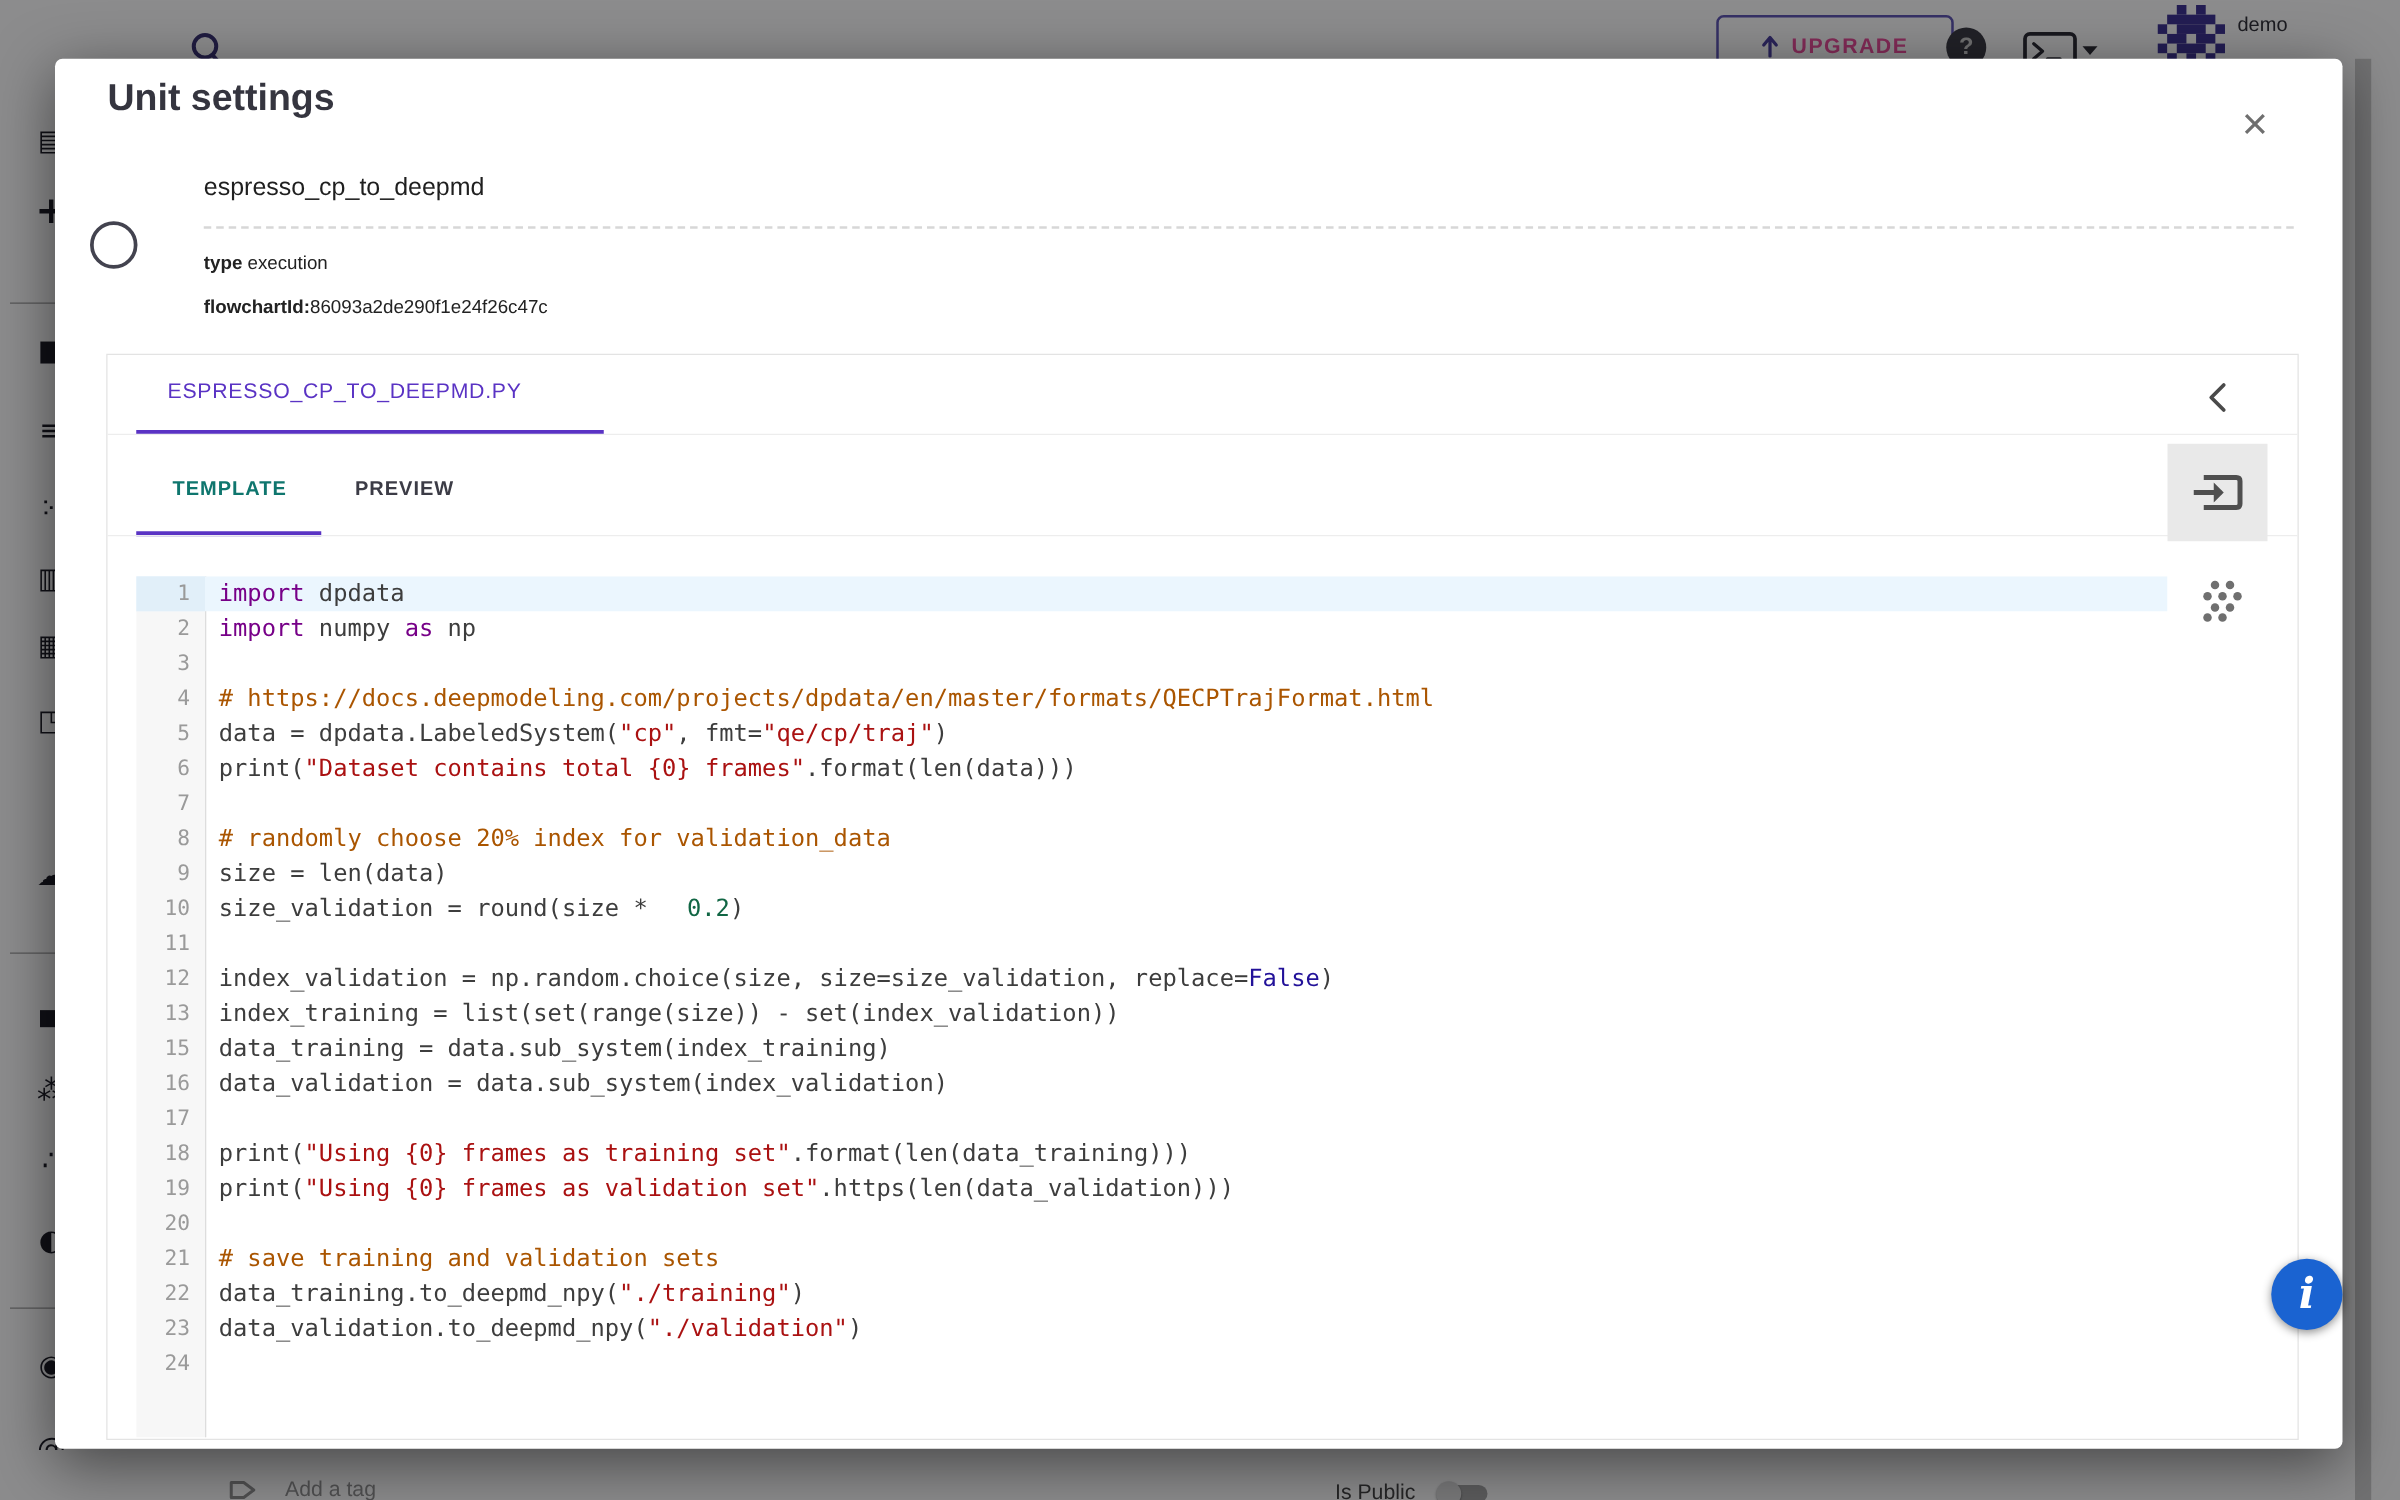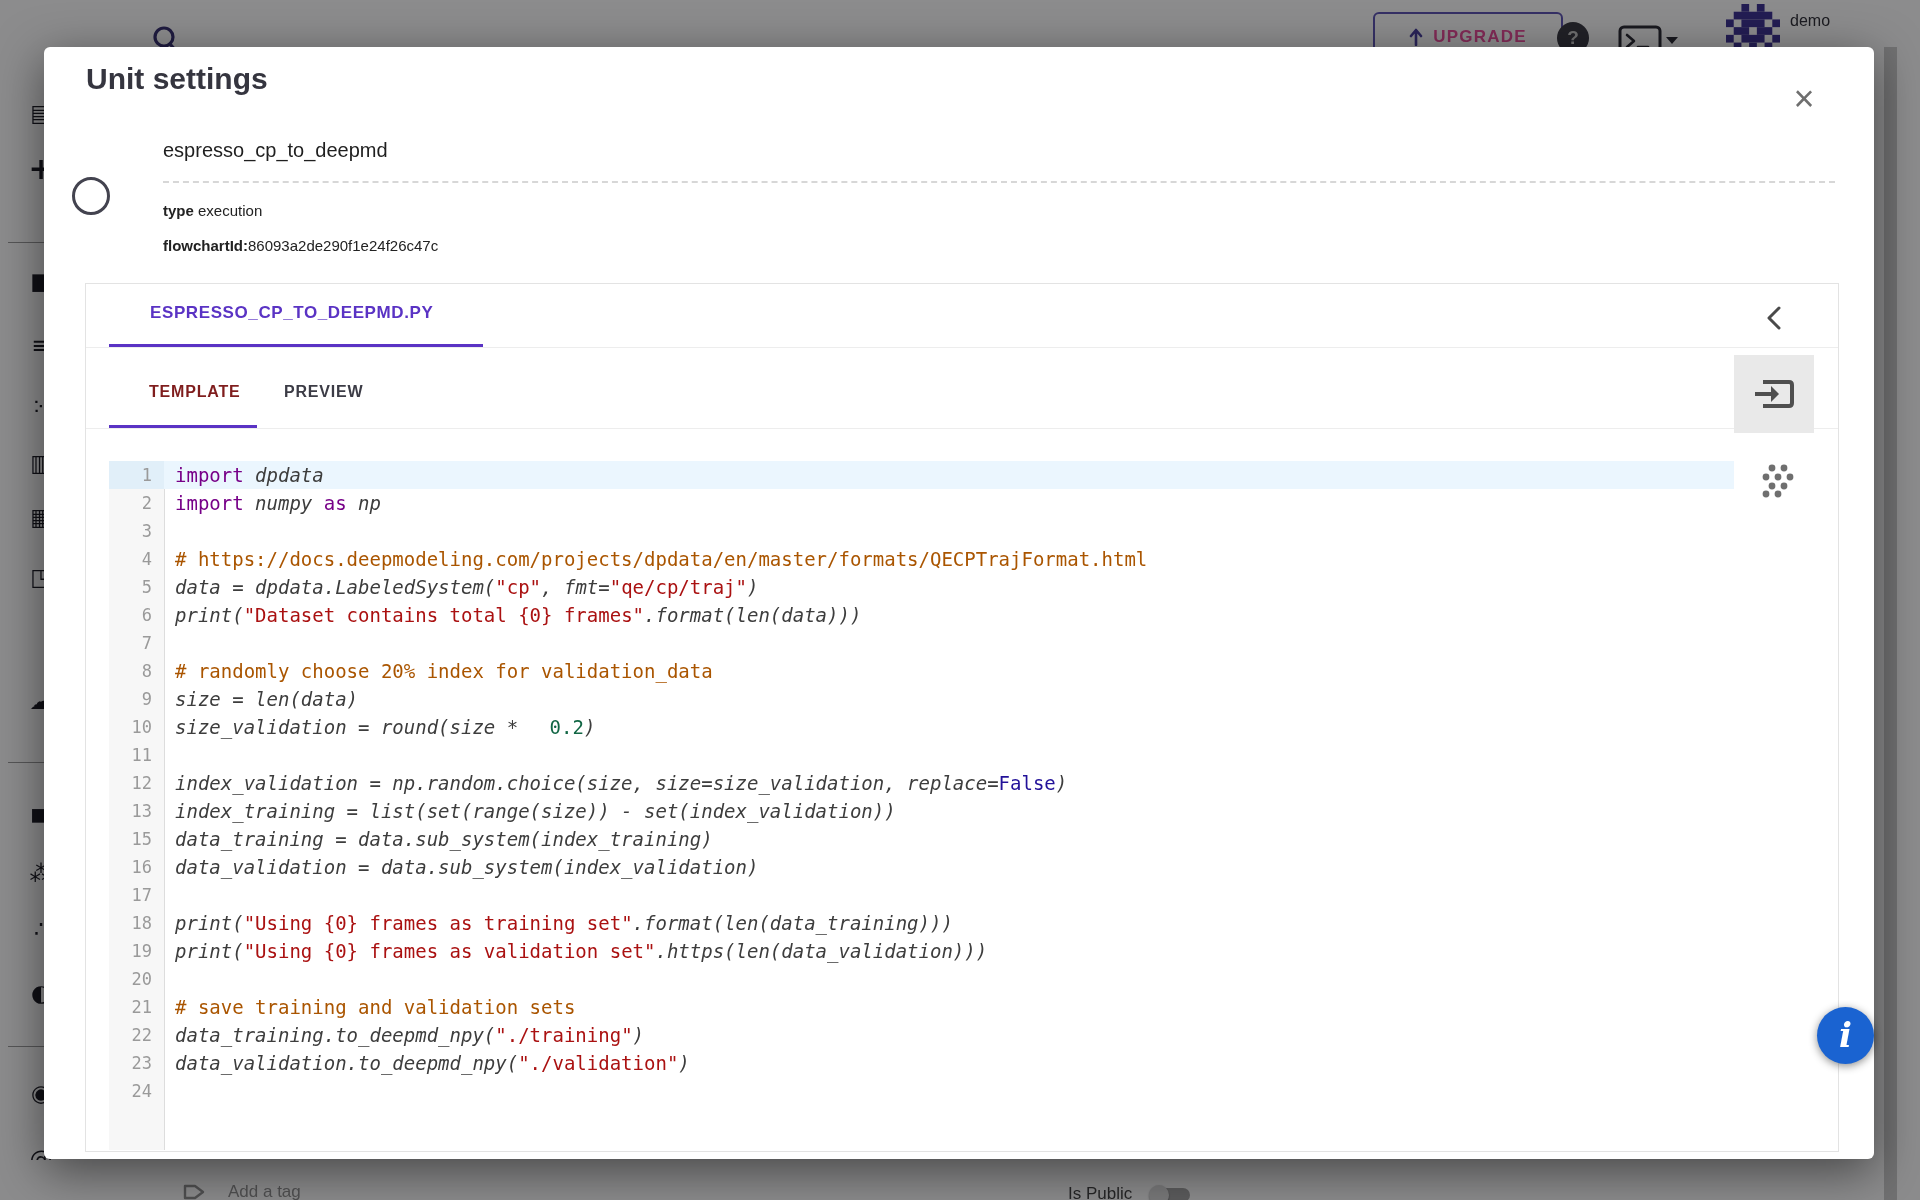--- a/index.html
+++ b/index.html
@@ -44,44 +44,44 @@
   #unit-circle{position:absolute;left:28px;top:130px;width:32px;height:32px;border:3.5px solid #43434f;border-radius:50%;}
   #unit-name{position:absolute;left:119px;top:92px;font-size:20px;color:#1f1f1f;}
   #unit-dash{position:absolute;left:119px;top:134px;width:1672px;height:0;border-top:2px dashed #d7d7d7;}
   .meta-row{position:absolute;left:119px;font-size:15px;color:#222;}
   .meta-row b{font-weight:bold;}
   #meta-type{top:155px;}
   #meta-flow{top:190px;}
 
   
   #card{position:absolute;left:41px;top:236px;width:1752px;height:867px;border:1px solid #e3e3e3;background:#fff;}
-  #file-tab{position:absolute;left:64px;top:19px;font-size:17px;font-weight:bold;letter-spacing:.6px;color:#5a33c4;}
+  #file-tab{position:absolute;left:48px;top:19px;font-size:17px;font-weight:normal;letter-spacing:.6px;color:#5a33c4;}
   #file-ind{position:absolute;left:23px;top:60px;width:374px;height:4px;background:#5a33c4;}
   #row1-div{position:absolute;left:0;top:63px;width:1752px;height:0;border-top:1px solid #ededed;}
-  #tab-template{position:absolute;left:63px;top:99px;font-size:16px;font-weight:bold;letter-spacing:.8px;color:#7f1d1d;}
+  #tab-template{position:absolute;left:52px;top:99px;font-size:16px;font-weight:bold;letter-spacing:.8px;color:#0f766e;}
   #tab-preview{position:absolute;left:198px;top:99px;font-size:16px;font-weight:bold;letter-spacing:.8px;color:#3c3c46;}
   #tmpl-ind{position:absolute;left:23px;top:141px;width:148px;height:4px;background:#5a33c4;}
   #row2-div{position:absolute;left:0;top:144px;width:1752px;height:0;border-top:1px solid #ededed;}
 
   #collapse-btn{position:absolute;left:1668px;top:14px;width:40px;height:40px;display:flex;align-items:center;justify-content:center;}
   #input-btn{position:absolute;left:1648px;top:71px;width:80px;height:78px;background:#e9e9e9;
     display:flex;align-items:center;justify-content:center;}
   #grain-btn{position:absolute;left:1668px;top:172px;width:48px;height:48px;display:flex;align-items:center;justify-content:center;}
 
   
   #editor{position:absolute;left:23px;top:177px;width:1625px;height:689px;overflow:hidden;
     font-family:"DejaVu Sans Mono",monospace;font-size:19px;}
   #gutter-bg{position:absolute;left:0;top:0;width:55px;height:689px;background:#f7f7f7;border-right:1px solid #ddd;}
   .cm-line{position:relative;height:28px;line-height:28px;white-space:pre;display:flex;}
   .cm-gutter-cell{width:55px;flex:0 0 55px;text-align:right;padding-right:12px;box-sizing:border-box;
     color:#9a9a9a;font-size:17px;position:relative;z-index:2;}
   .cm-code{padding-left:11px;position:relative;z-index:2;}
   .cm-line.active{background:#ebf6fe;}
   .cm-line.active .cm-gutter-cell{background:#e1eff9;}
-  .tok-p{color:#3d3d3d;font-style:italic;} .tok-k{color:#770088;} .tok-s{color:#aa1111;}
+  .tok-p{color:#3d3d3d;} .tok-k{color:#770088;} .tok-s{color:#aa1111;}
   .tok-c{color:#aa5500;} .tok-n{color:#116644;margin-left:20px;} .tok-a{color:#221199;}
 
   
   #info-widget{position:absolute;left:1817px;top:1007px;width:57px;height:57px;border-radius:50%;
     background:#1a63d1;z-index:20;color:#fff;text-align:center;line-height:57px;
     font-family:"DejaVu Serif",serif;font-style:italic;font-weight:bold;font-size:34px;box-shadow:0 2px 8px rgba(0,0,0,.45);}
 </style>
 </head>
 <body>
 

